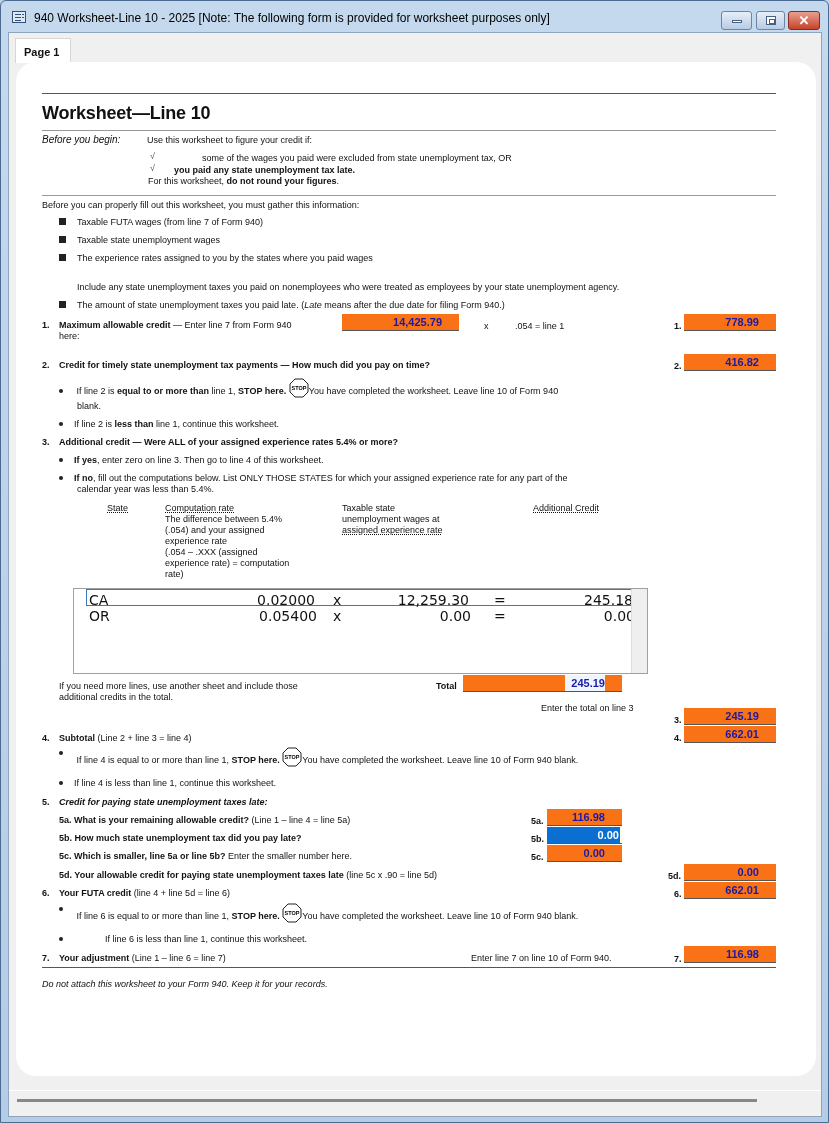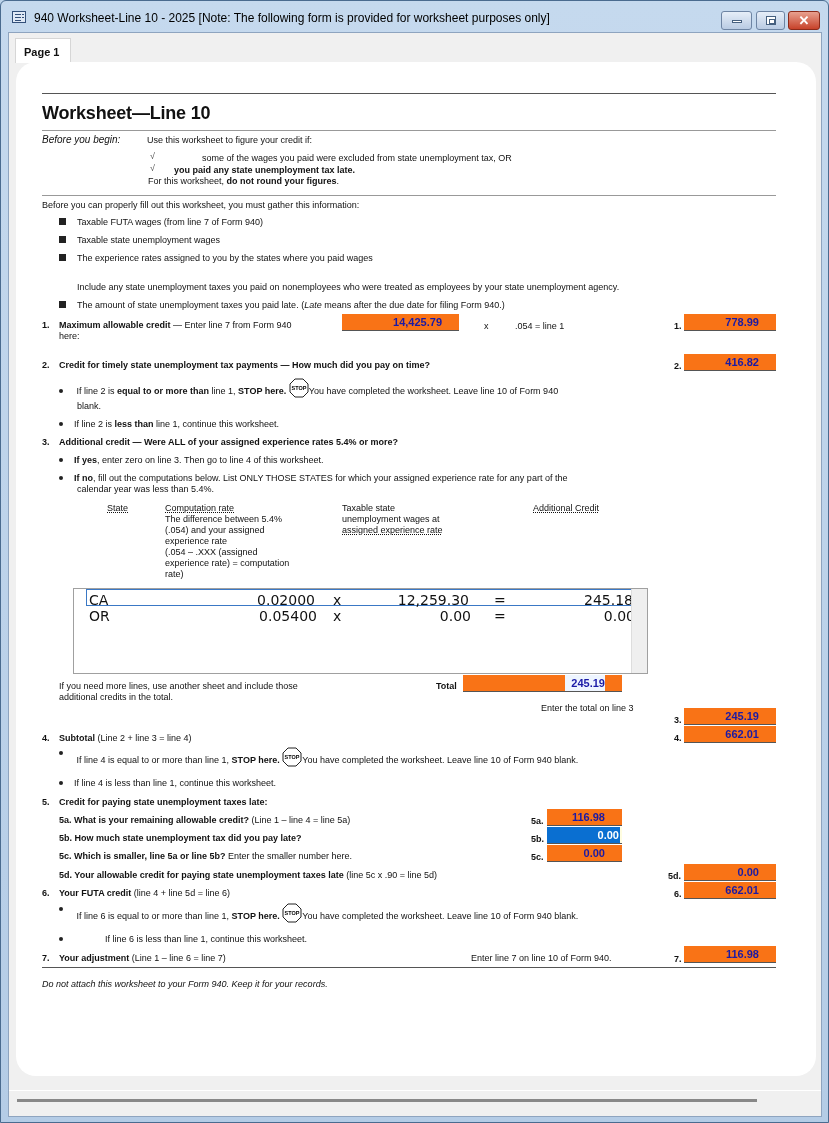--- a/index.html
+++ b/index.html
@@ -186,21 +186,21 @@
         <span class="dot" style="vertical-align:8px;"></span>
         <span style="margin-left:11px;">If line 4 is equal to or more than line 1, </span><span class="b">STOP here.</span>
         <span class="stop"><svg viewBox="0 0 20 20">
               <polygon points="6,1 14,1 19,6 19,14 14,19 6,19 1,14 1,6" fill="#fff" stroke="#222" stroke-width="1"></polygon>
               <text x="10" y="12" font-size="5.5" text-anchor="middle" font-family="Liberation Sans, sans-serif" font-weight="bold">STOP</text>
             </svg></span><span>You have completed the worksheet. Leave line 10 of Form 940 blank.</span>
       </div>
       <div class="abs" style="left:43px; top:716px;"><span class="dot" style="vertical-align:1px;"></span><span style="margin-left:11px;">If line 4 is less than line 1, continue this worksheet.</span></div>
 
       <div class="abs b" style="left:26px; top:735px;">5.</div>
-      <div class="abs b" style="left:43px; top:735px;">Credit for paying state unemployment taxes late:</div>
+      <div class="abs b" style="left:43px; top:735px;font-style:italic;">Credit for paying state unemployment taxes late:</div>
 
       <div class="abs" style="left:43px; top:753px;"><span class="b">5a. What is your remaining allowable credit?</span><span> (Line 1 – line 4 = line 5a)</span></div>
       <div class="lineno" style="left:515px; top:754px;">5a.</div>
       <div class="field" style="left:531px; top:747px; width:75px;">116.98</div>
 
       <div class="abs b" style="left:43px; top:771px;">5b. How much state unemployment tax did you pay late?</div>
       <div class="lineno" style="left:515px; top:772px;">5b.</div>
       <div class="field selected" style="left:531px; top:765px; width:75px; padding-right:2px;"><span class="sel">0.00</span></div>
 
       <div class="abs" style="left:43px; top:789px;"><span class="b">5c. Which is smaller, line 5a or line 5b?</span><span> Enter the smaller number here.</span></div>

